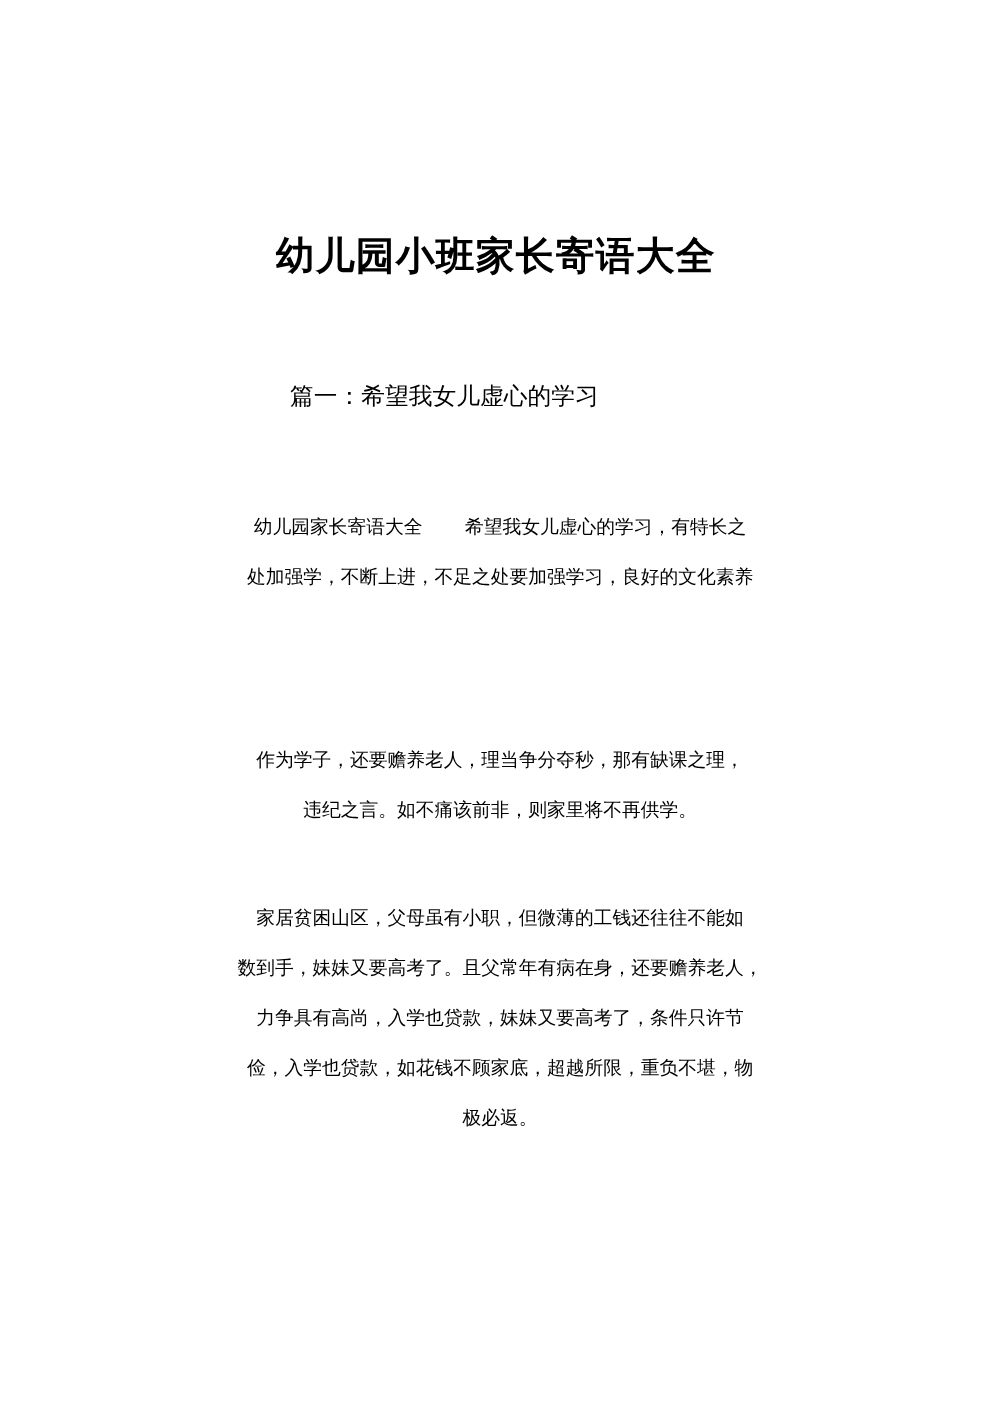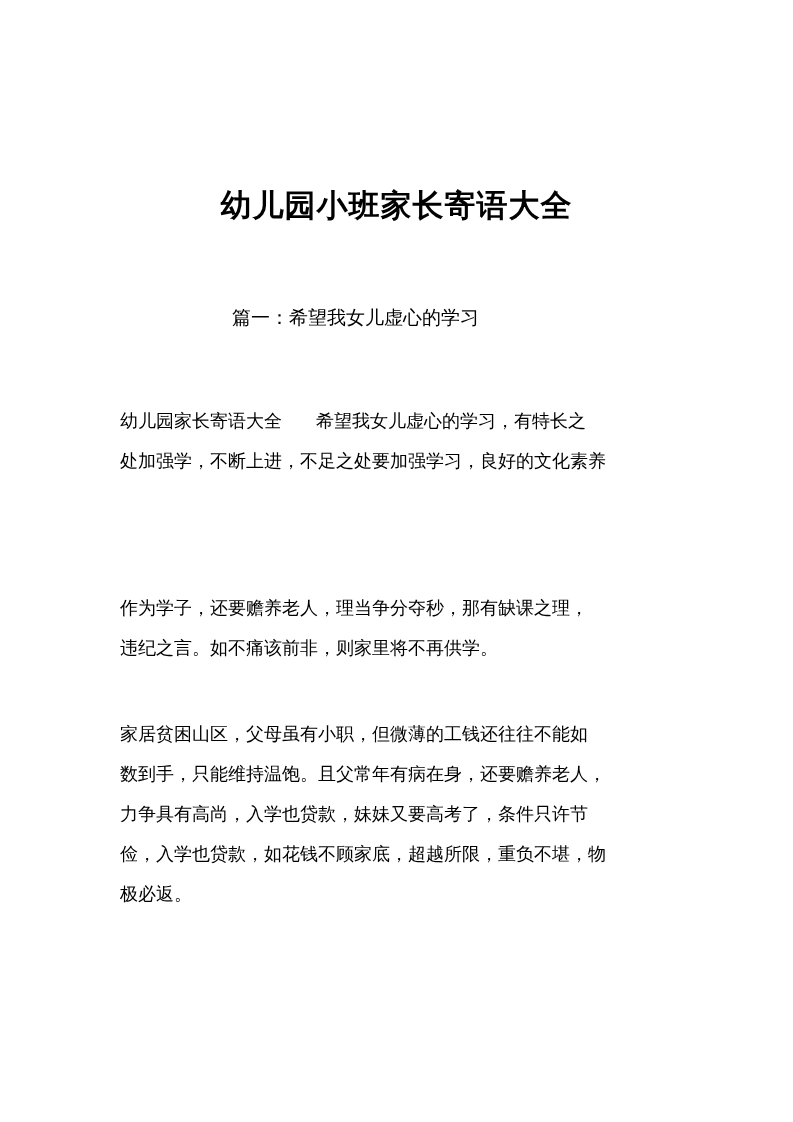--- a/index.html
+++ b/index.html
@@ -40,22 +40,23 @@
     left: 232px;
     top: 303px;
     font-size: 19px;
     line-height: 28px;
     white-space: nowrap;
   }
   .para {
     position: absolute;
     left: 120px;
     width: 560px;
-    font-size: 18px;
+    font-size: 15px;
     line-height: 40px;
+    text-align: center;
   }
   .line {
     display: block;
     white-space: nowrap;
     height: 40px;
   }
   .p1 { top: 401px; }
   .p2 { top: 588px; }
   .p3 { top: 714px; }
   .gap { display: inline-block; width: 34px; }
@@ -74,19 +75,19 @@
     <span class="line">处加强学，不断上进，不足之处要加强学习，良好的文化素养</span>
   </div>
 
   <div class="para p2">
     <span class="line">作为学子，还要赡养老人，理当争分夺秒，那有缺课之理，</span>
     <span class="line">违纪之言。如不痛该前非，则家里将不再供学。</span>
   </div>
 
   <div class="para p3">
     <span class="line">家居贫困山区，父母虽有小职，但微薄的工钱还往往不能如</span>
-    <span class="line">数到手，只能维持温饱。且父常年有病在身，还要赡养老人，</span>
+    <span class="line">数到手，妹妹又要高考了。且父常年有病在身，还要赡养老人，</span>
     <span class="line">力争具有高尚，入学也贷款，妹妹又要高考了，条件只许节</span>
     <span class="line">俭，入学也贷款，如花钱不顾家底，超越所限，重负不堪，物</span>
     <span class="line">极必返。</span>
   </div>
 
 </div>
 
 </body></html>

